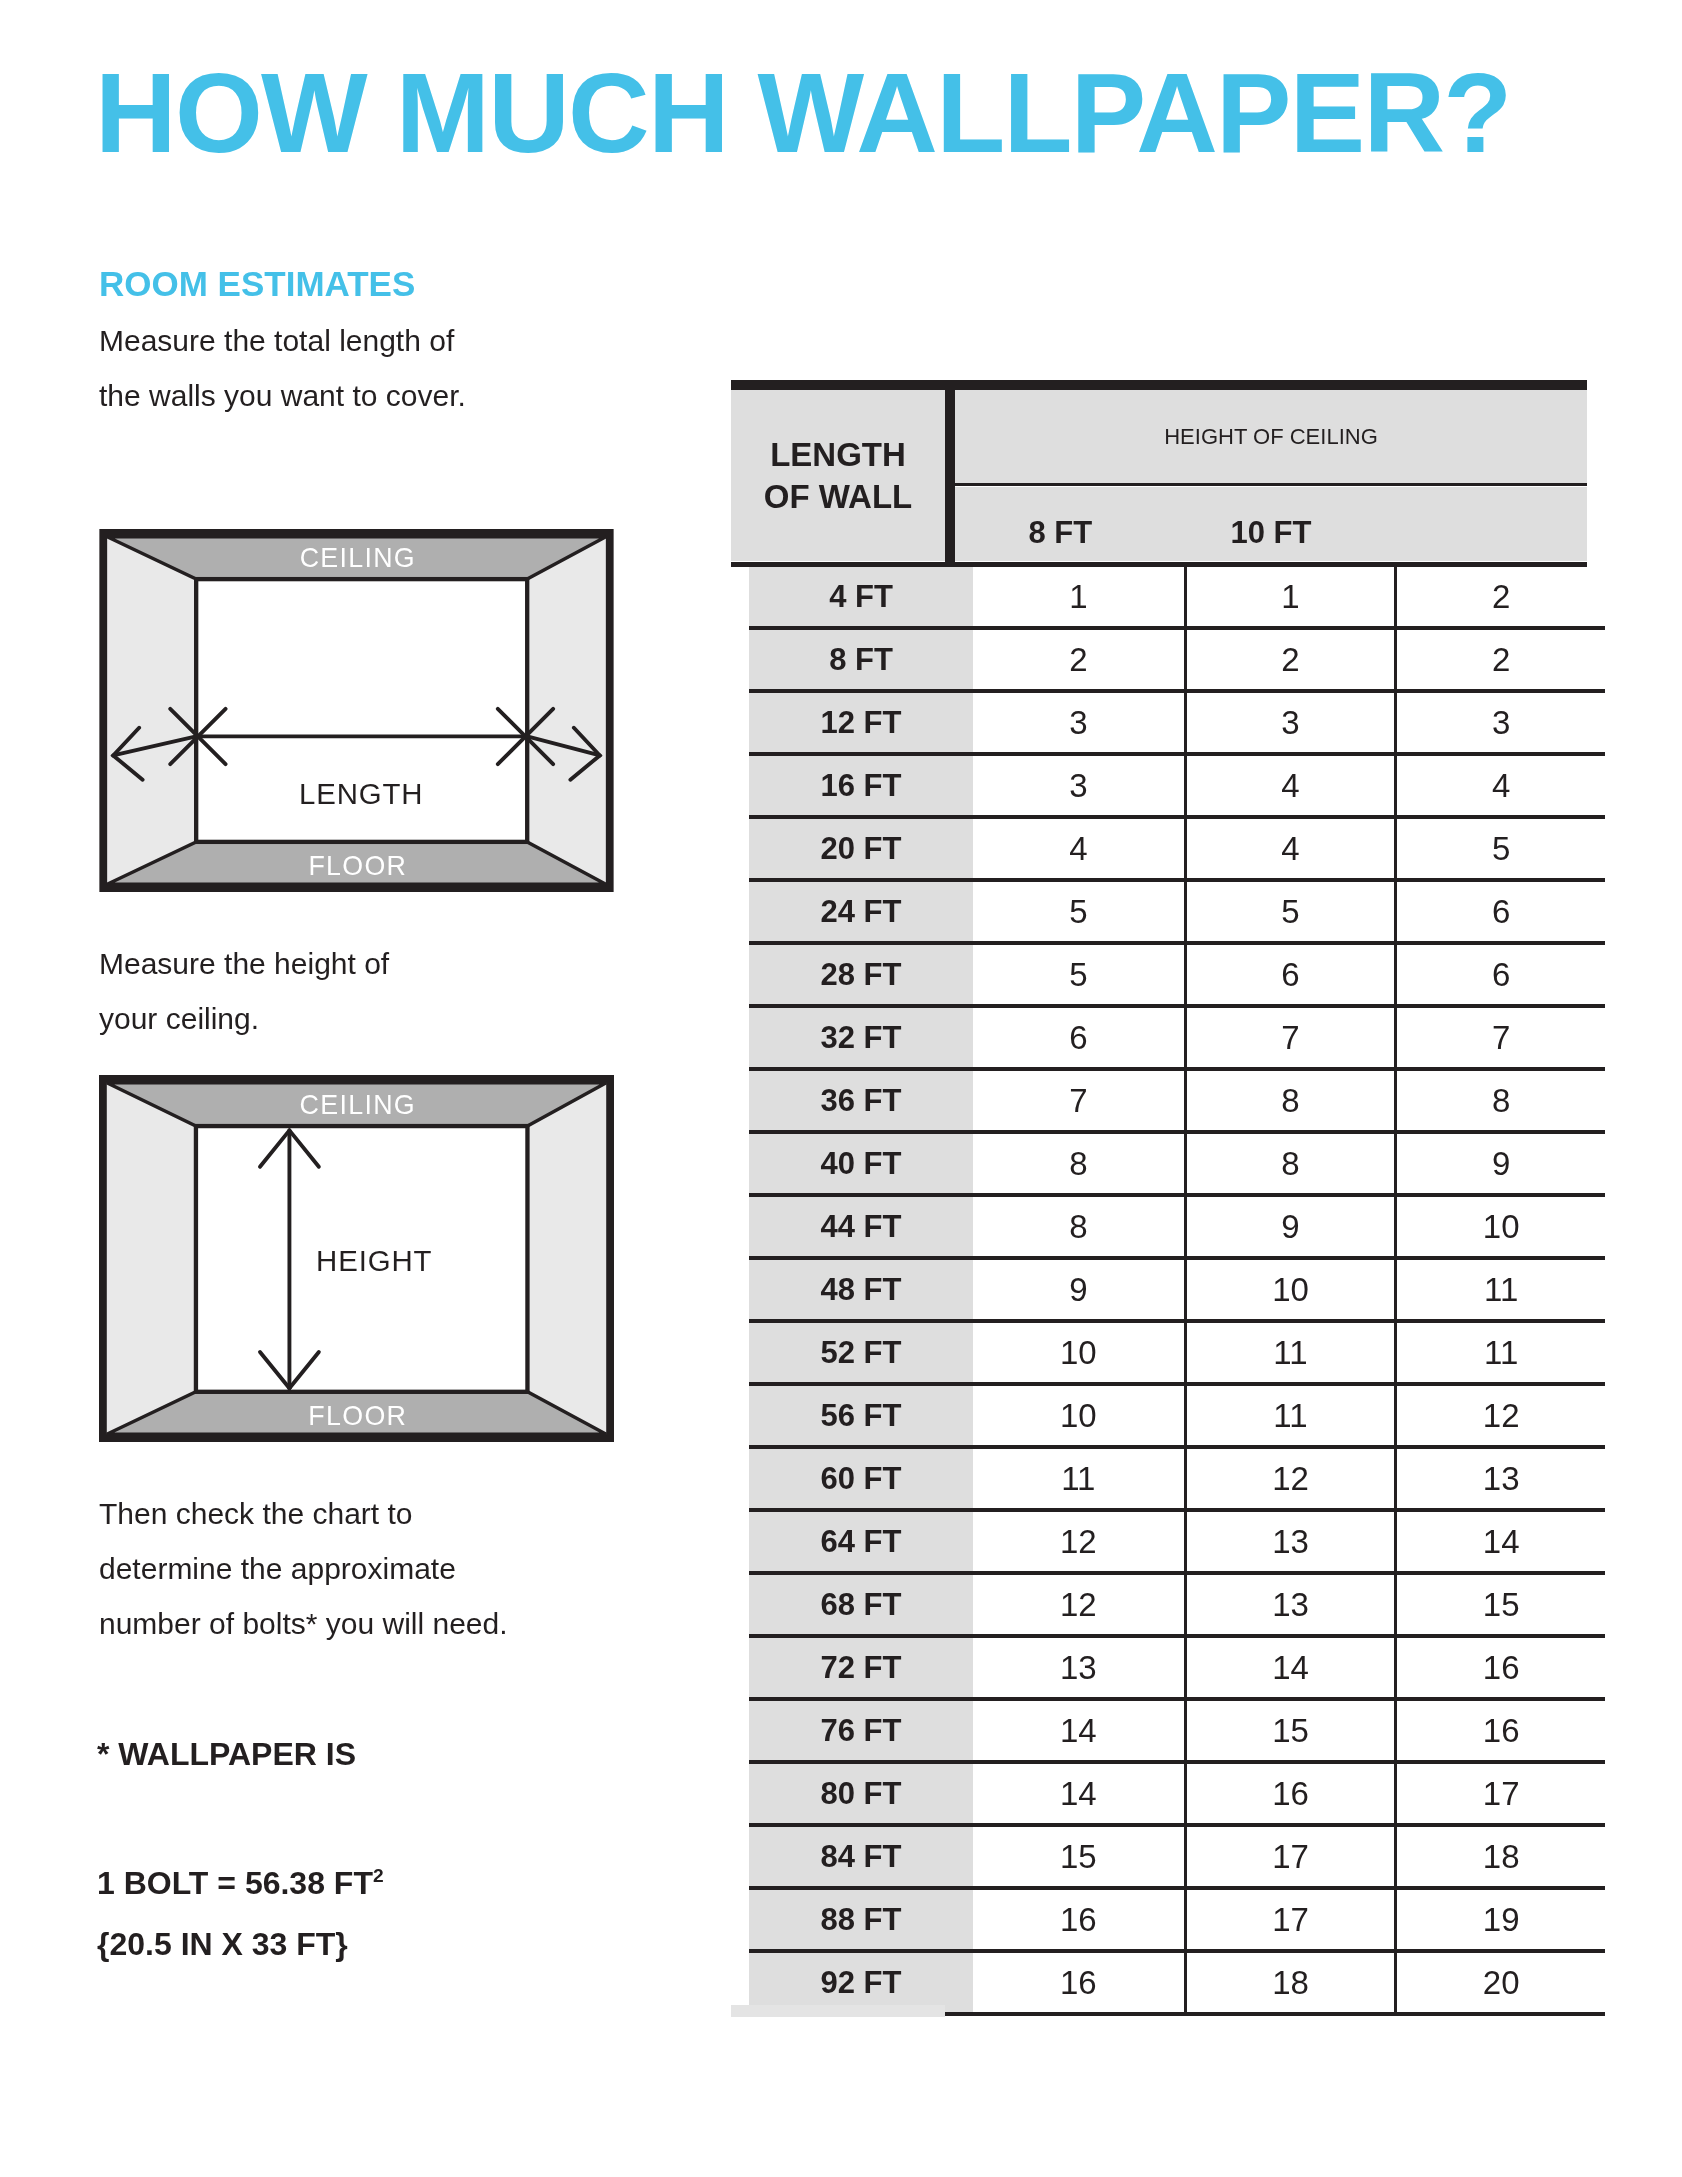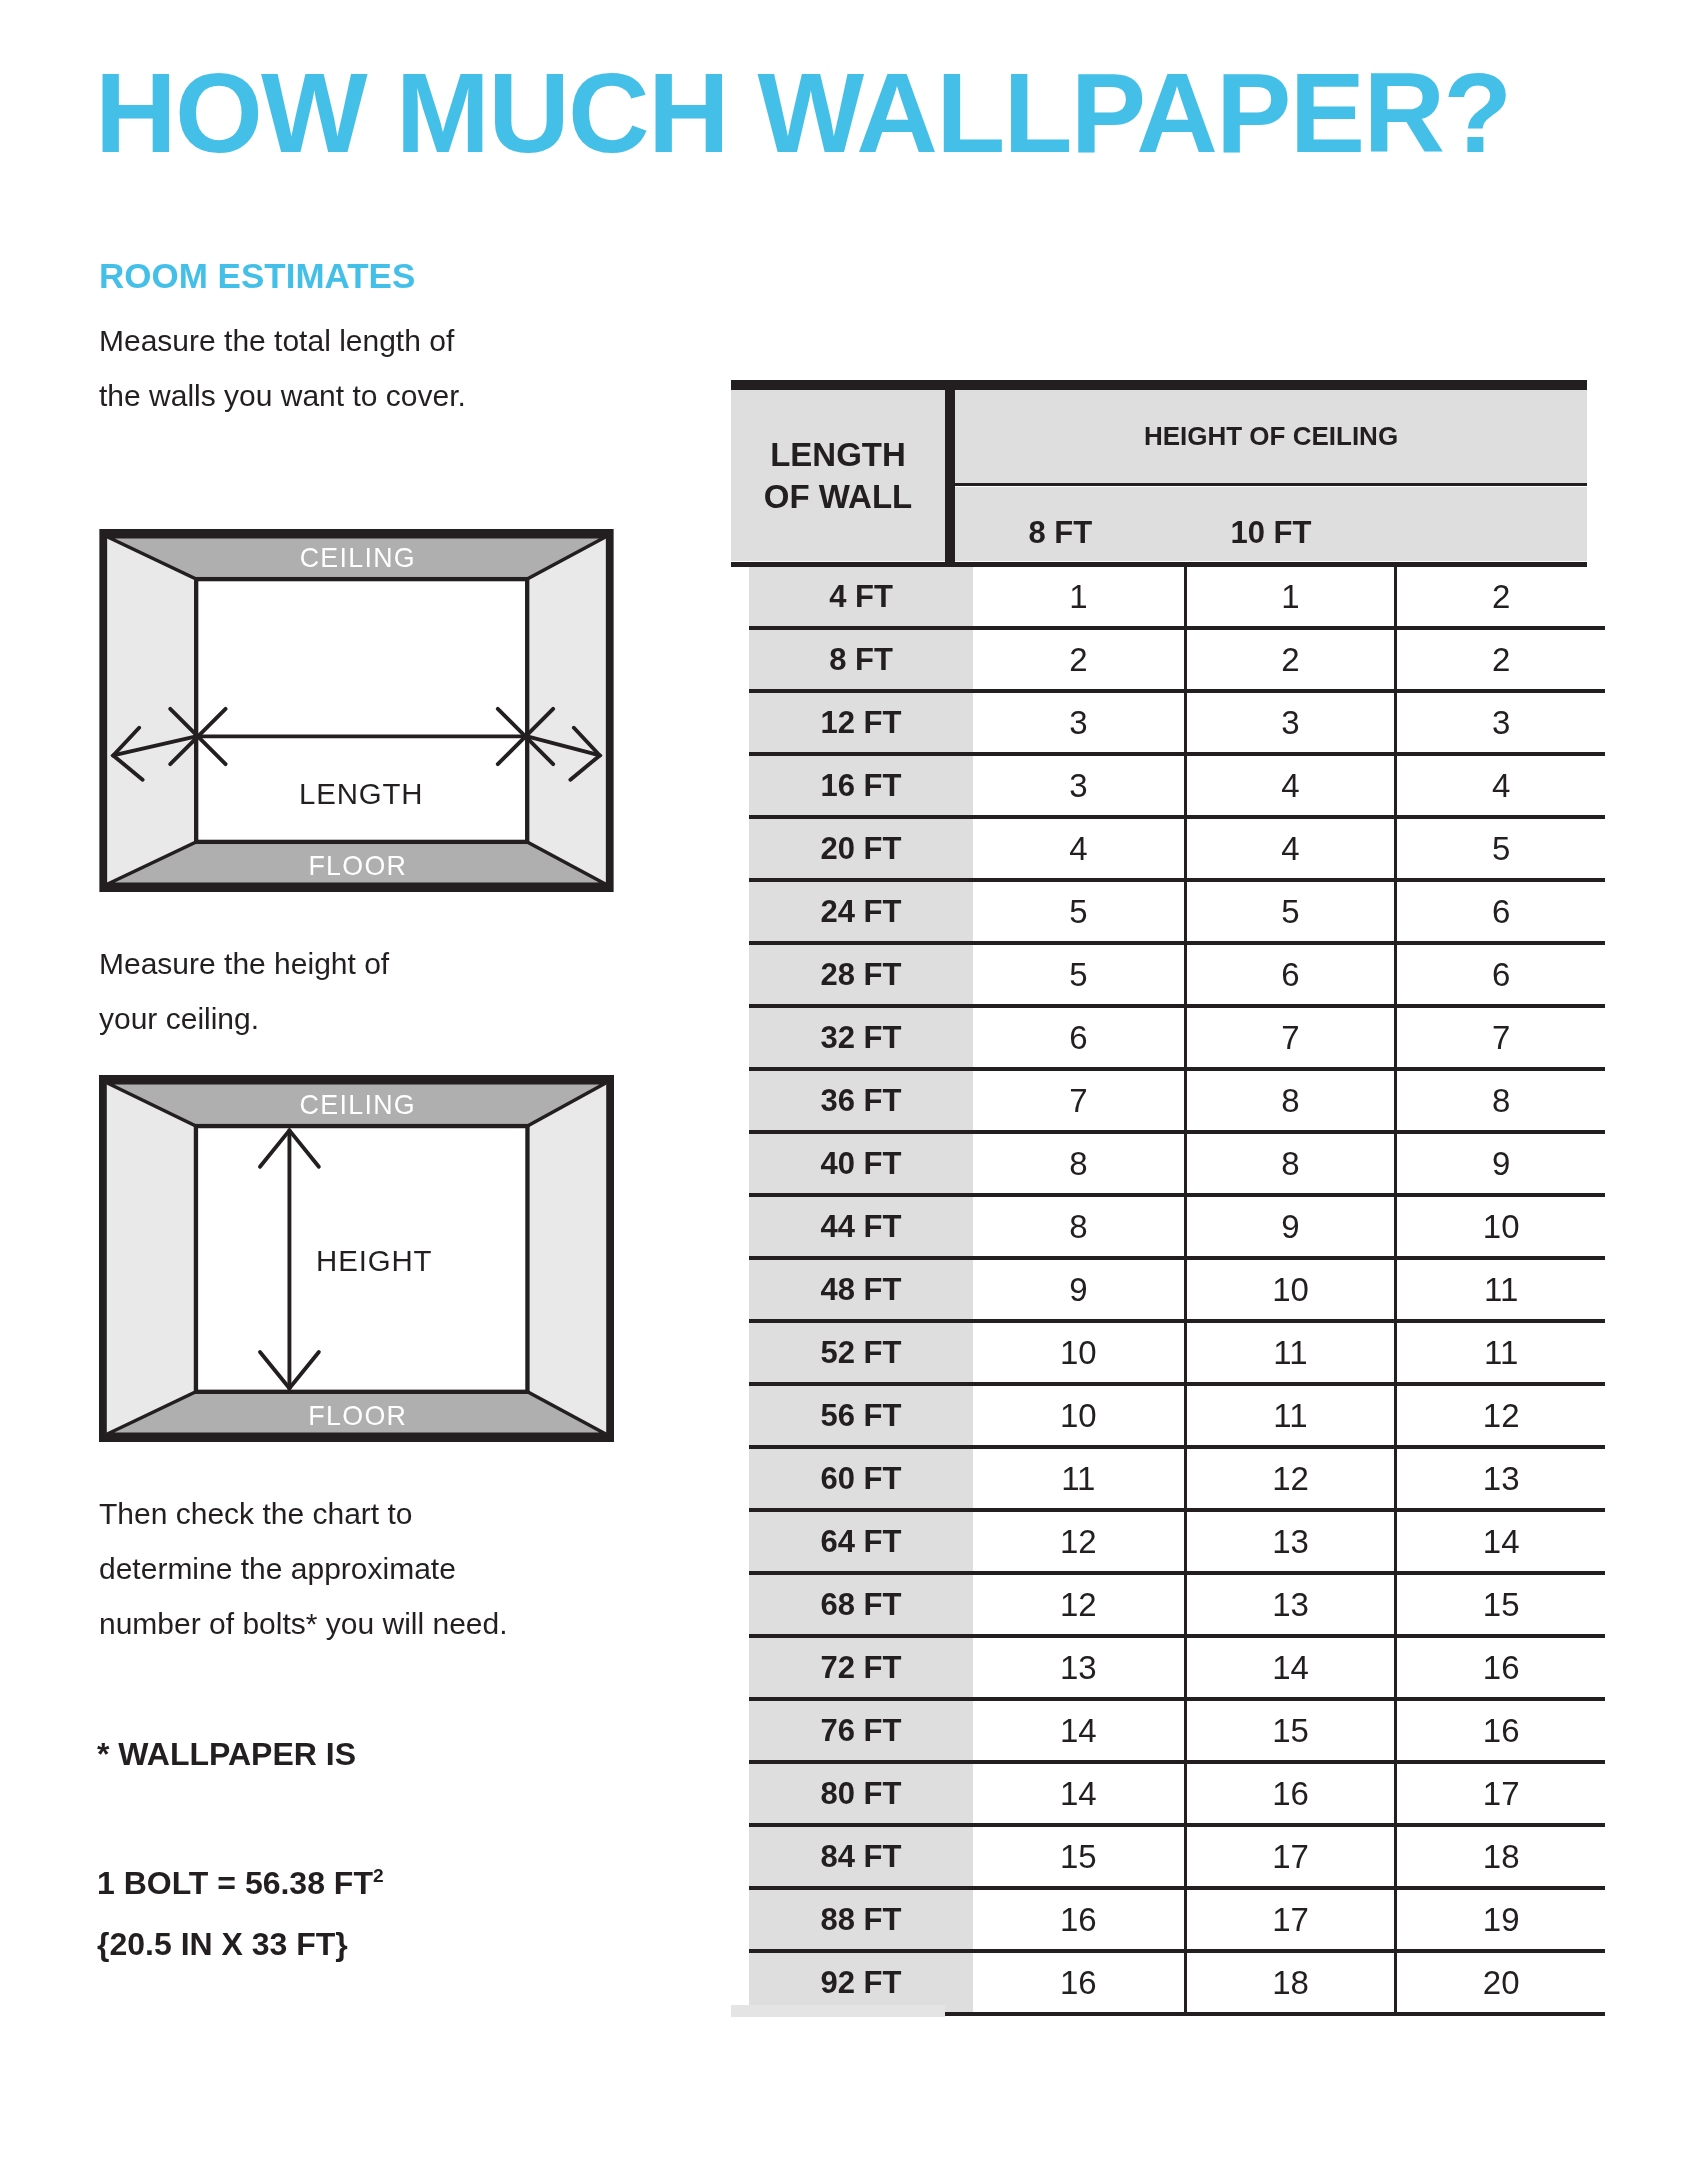--- a/index.html
+++ b/index.html
@@ -5,21 +5,21 @@
   html,body { margin:0; padding:0; background:#ffffff; }
   body { width:1683px; height:2177px; position:relative;
          font-family:"Liberation Sans", sans-serif; color:#231F20; }
   .page { position:absolute; inset:0; background:#ffffff; overflow:hidden; }
 
   .title { position:absolute; left:95px; top:57px; font-size:113px; line-height:1;
            font-weight:bold; letter-spacing:-1.7px; color:#44C0E8; white-space:nowrap; }
 
   .section-heading { position:absolute; font-size:35px; font-weight:bold; color:#44C0E8;
                      letter-spacing:0px; white-space:nowrap; }
-  .heading-left  { left:99px; top:256px; }
+  .heading-left  { left:99px; top:264px; }
   .heading-right { left:731px; top:256px; width:856px; text-align:center; }
 
   .body-text { position:absolute; left:99px; font-size:30px; line-height:55px;
                white-space:pre-line; color:#231F20; }
   .para1 { top:313px; }
   .para2 { top:936px; }
   .para3 { top:1486px; }
 
   .footnote { position:absolute; left:97px; top:1725px; font-size:32px; font-weight:bold;
               line-height:58px; }
@@ -35,21 +35,21 @@
   
   .table-wrap { position:absolute; left:731px; top:380px; width:856px; height:1643px; }
   .t-topbar   { position:absolute; left:0; top:0; width:856px; height:10.4px; background:#231F20; }
   .t-rowhead  { position:absolute; left:0; top:10.4px; width:214px; height:171px; background:#DEDEDE;
                 display:flex; align-items:center; justify-content:center; text-align:center;
                 font-size:33px; font-weight:bold; line-height:42px; white-space:pre-line; }
   .t-divider  { position:absolute; left:214px; top:10.4px; width:10.4px; height:1614px; background:#231F20; }
   .t-spanhead { position:absolute; left:224px; top:10.4px; width:632px; height:93px; background:#DEDEDE;
                 border-bottom:3.5px solid #231F20; box-sizing:content-box;
                 display:flex; align-items:center; justify-content:center;
-                font-size:26px; font-weight:bold; }
+                font-size:22px; font-weight:normal; }
   .t-subhead  { position:absolute; left:224px; top:107px; width:632px; height:74px; background:#DEDEDE;
                 display:grid; grid-template-columns:1fr 1fr 1fr; }
   .t-subhead .sub { display:flex; align-items:flex-end; justify-content:center;
                     padding-bottom:10.4px; font-size:31px; font-weight:bold; }
   .t-headline { position:absolute; left:0; top:182px; width:856px; height:5.2px; background:#231F20; }
   .t-rows     { position:absolute; left:0; top:187px; width:856px;padding-left:18px; }
   .trow  { display:grid; grid-template-columns:224px 1fr 1fr 1fr; height:63px;
            box-sizing:border-box; border-bottom:4.3px solid #231F20; }
   .tlabel { background:#DEDEDE; display:flex; align-items:center; justify-content:center;
             font-size:31px; font-weight:bold; }

